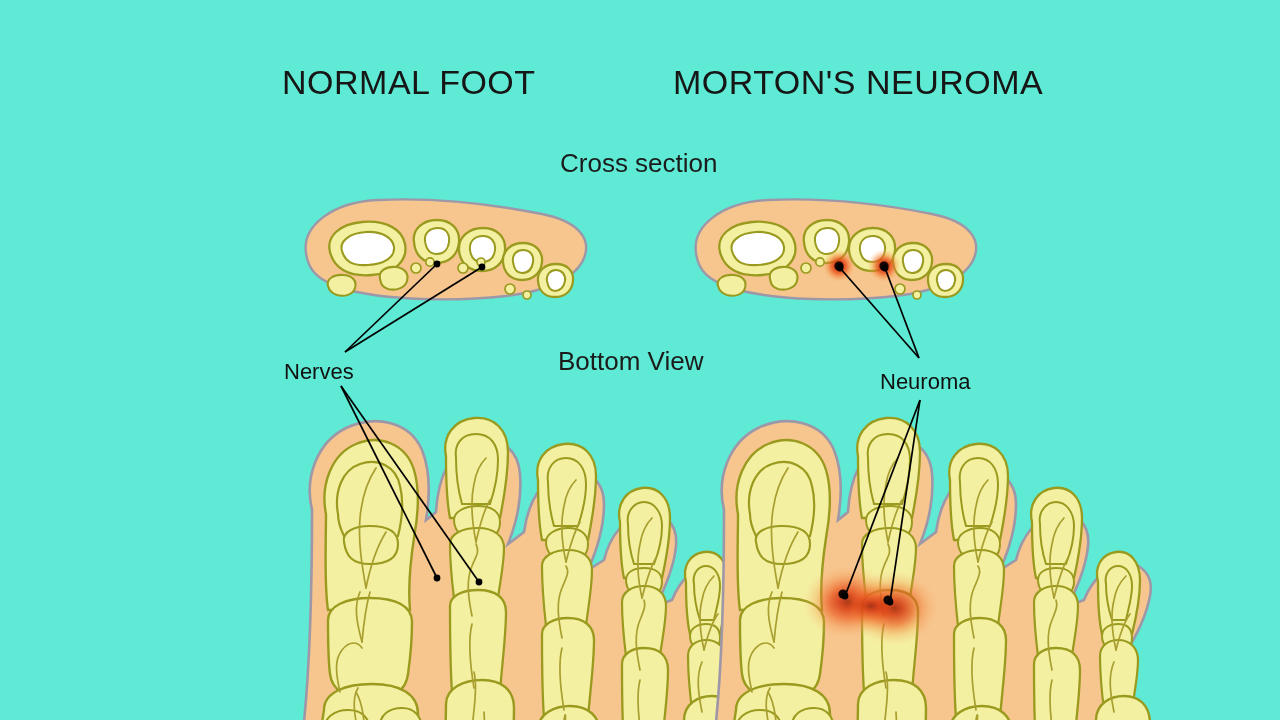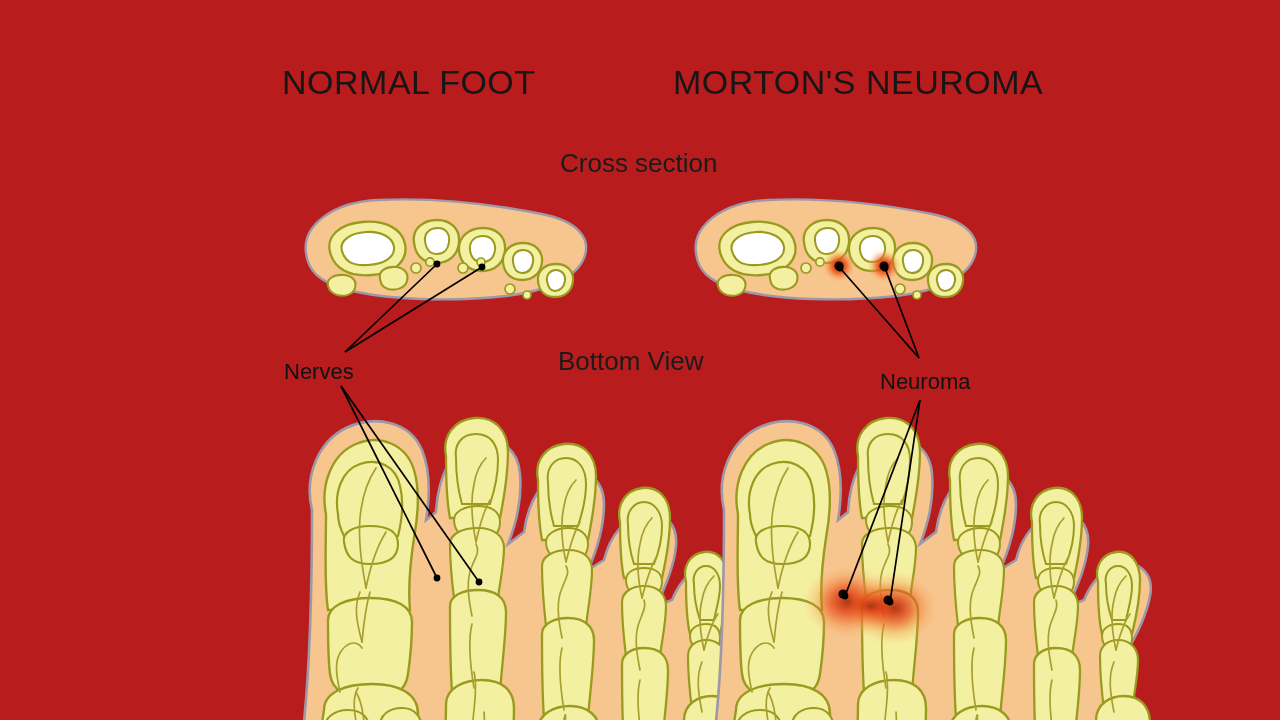--- a/index.html
+++ b/index.html
@@ -11,21 +11,21 @@
     width: 1280px;
     height: 720px;
     overflow: hidden;
     font-family: "Liberation Sans", sans-serif;
     position: relative;
   }
   #stage {
     position: relative;
     width: 1280px;
     height: 720px;
-    background: #b91c1c;
+    background: #5eead4;
   }
   svg#diagram {
     position: absolute;
     left: 0;
     top: 0;
     width: 1280px;
     height: 720px;
     display: block;
   }
   .title-text {

